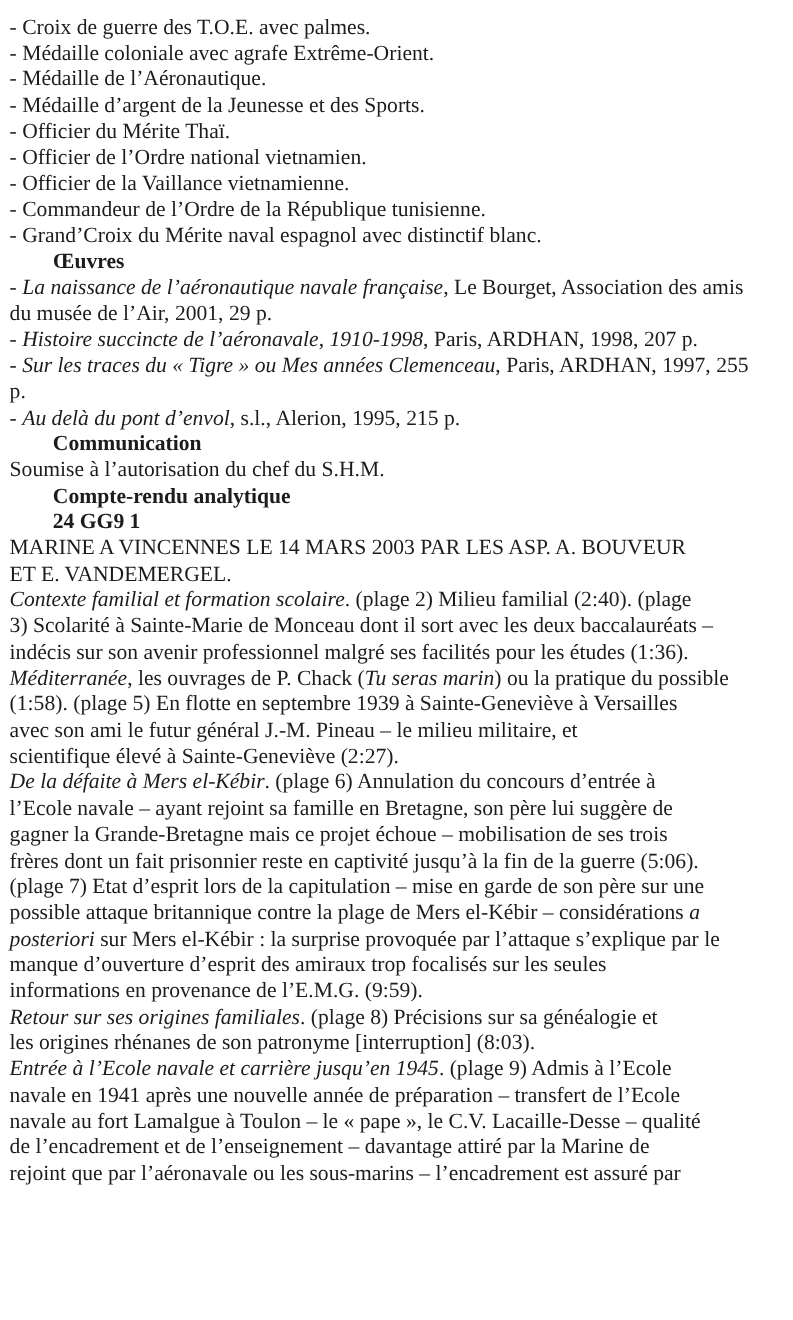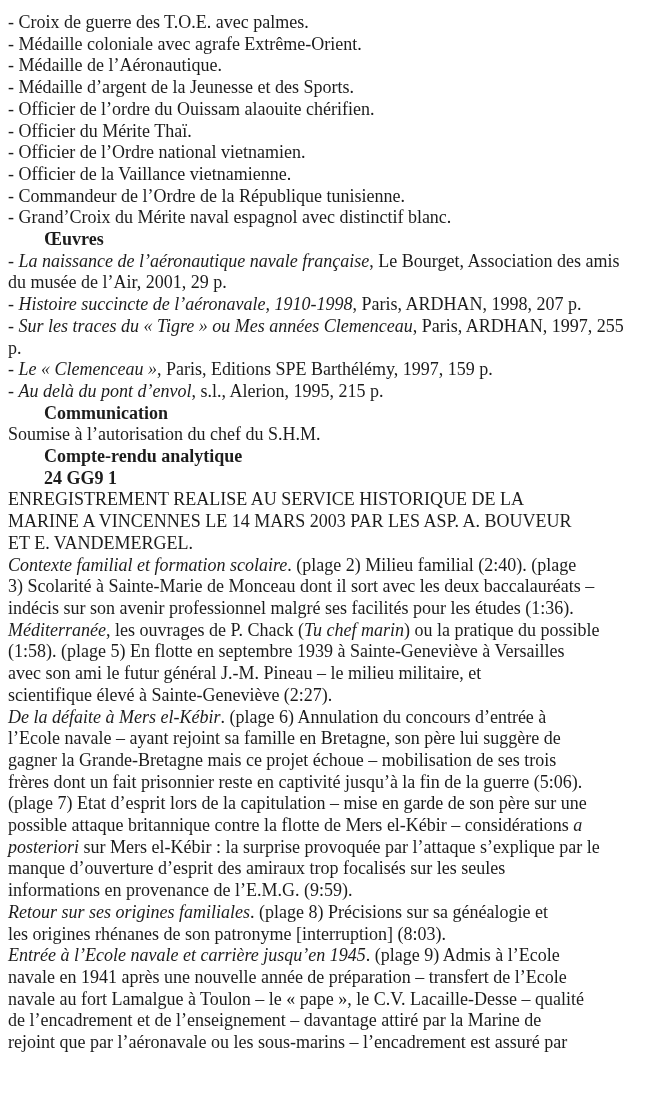--- a/index.html
+++ b/index.html
@@ -30,54 +30,51 @@
   .bd { font-weight: bold; margin-left: 36px; }
 </style>
 </head>
 <body>
 
 <div class="page">
     <div class="line"><span>- Croix de guerre des T.O.E. avec palmes.</span></div>
     <div class="line"><span>- Médaille coloniale avec agrafe Extrême-Orient.</span></div>
     <div class="line"><span>- Médaille de l’Aéronautique.</span></div>
     <div class="line"><span>- Médaille d’argent de la Jeunesse et des Sports.</span></div>
-    <div class="line"><span>- Officier de l’ordre du Ouissam alaouite chérifien.</span></div>
     <div class="line"><span>- Officier du Mérite Thaï.</span></div>
     <div class="line"><span>- Officier de l’Ordre national vietnamien.</span></div>
     <div class="line"><span>- Officier de la Vaillance vietnamienne.</span></div>
     <div class="line"><span>- Commandeur de l’Ordre de la République tunisienne.</span></div>
     <div class="line"><span>- Grand’Croix du Mérite naval espagnol avec distinctif blanc.</span></div>
     <div class="line"><span class="bd">Œuvres</span></div>
     <div class="line"><span>- </span><span class="it">La naissance de l’aéronautique navale française</span><span>, Le Bourget, Association des amis</span></div>
     <div class="line"><span>du musée de l’Air, 2001, 29 p.</span></div>
     <div class="line"><span>- </span><span class="it">Histoire succincte de l’aéronavale, 1910-1998</span><span>, Paris, ARDHAN, 1998, 207 p.</span></div>
     <div class="line"><span>- </span><span class="it">Sur les traces du « Tigre » ou Mes années Clemenceau</span><span>, Paris, ARDHAN, 1997, 255</span></div>
     <div class="line"><span>p.</span></div>
-    <div class="line"><span>- </span><span class="it">Le « Clemenceau »</span><span>, Paris, Editions SPE Barthélémy, 1997, 159 p.</span></div>
     <div class="line"><span>- </span><span class="it">Au delà du pont d’envol</span><span>, s.l., Alerion, 1995, 215 p.</span></div>
     <div class="line"><span class="bd">Communication</span></div>
     <div class="line"><span>Soumise à l’autorisation du chef du S.H.M.</span></div>
     <div class="line"><span class="bd">Compte-rendu analytique</span></div>
     <div class="line"><span class="bd">24 GG9 1</span></div>
-    <div class="line"><span>ENREGISTREMENT REALISE AU SERVICE HISTORIQUE DE LA</span></div>
     <div class="line"><span>MARINE A VINCENNES LE 14 MARS 2003 PAR LES ASP. A. BOUVEUR</span></div>
     <div class="line"><span>ET E. VANDEMERGEL.</span></div>
     <div class="line"><span class="it">Contexte familial et formation scolaire</span><span>. (plage 2) Milieu familial (2:40). (plage</span></div>
     <div class="line"><span>3) Scolarité à Sainte-Marie de Monceau dont il sort avec les deux baccalauréats –</span></div>
     <div class="line"><span>indécis sur son avenir professionnel malgré ses facilités pour les études (1:36).</span></div>
-    <div class="line"><span class="it">Méditerranée</span><span>, les ouvrages de P. Chack (</span><span class="it">Tu chef marin</span><span>) ou la pratique du possible</span></div>
+    <div class="line"><span class="it">Méditerranée</span><span>, les ouvrages de P. Chack (</span><span class="it">Tu seras marin</span><span>) ou la pratique du possible</span></div>
     <div class="line"><span>(1:58). (plage 5) En flotte en septembre 1939 à Sainte-Geneviève à Versailles</span></div>
     <div class="line"><span>avec son ami le futur général J.-M. Pineau – le milieu militaire, et</span></div>
     <div class="line"><span>scientifique élevé à Sainte-Geneviève (2:27).</span></div>
     <div class="line"><span class="it">De la défaite à Mers el-Kébir</span><span>. (plage 6) Annulation du concours d’entrée à</span></div>
     <div class="line"><span>l’Ecole navale – ayant rejoint sa famille en Bretagne, son père lui suggère de</span></div>
     <div class="line"><span>gagner la Grande-Bretagne mais ce projet échoue – mobilisation de ses trois</span></div>
     <div class="line"><span>frères dont un fait prisonnier reste en captivité jusqu’à la fin de la guerre (5:06).</span></div>
     <div class="line"><span>(plage 7) Etat d’esprit lors de la capitulation – mise en garde de son père sur une</span></div>
-    <div class="line"><span>possible attaque britannique contre la flotte de Mers el-Kébir – considérations </span><span class="it">a</span></div>
+    <div class="line"><span>possible attaque britannique contre la plage de Mers el-Kébir – considérations </span><span class="it">a</span></div>
     <div class="line"><span class="it">posteriori</span><span> sur Mers el-Kébir : la surprise provoquée par l’attaque s’explique par le</span></div>
     <div class="line"><span>manque d’ouverture d’esprit des amiraux trop focalisés sur les seules</span></div>
     <div class="line"><span>informations en provenance de l’E.M.G. (9:59).</span></div>
     <div class="line"><span class="it">Retour sur ses origines familiales</span><span>. (plage 8) Précisions sur sa généalogie et</span></div>
     <div class="line"><span>les origines rhénanes de son patronyme [interruption] (8:03).</span></div>
     <div class="line"><span class="it">Entrée à l’Ecole navale et carrière jusqu’en 1945</span><span>. (plage 9) Admis à l’Ecole</span></div>
     <div class="line"><span>navale en 1941 après une nouvelle année de préparation – transfert de l’Ecole</span></div>
     <div class="line"><span>navale au fort Lamalgue à Toulon – le « pape », le C.V. Lacaille-Desse – qualité</span></div>
     <div class="line"><span>de l’encadrement et de l’enseignement – davantage attiré par la Marine de</span></div>
     <div class="line"><span>rejoint que par l’aéronavale ou les sous-marins – l’encadrement est assuré par</span></div>

